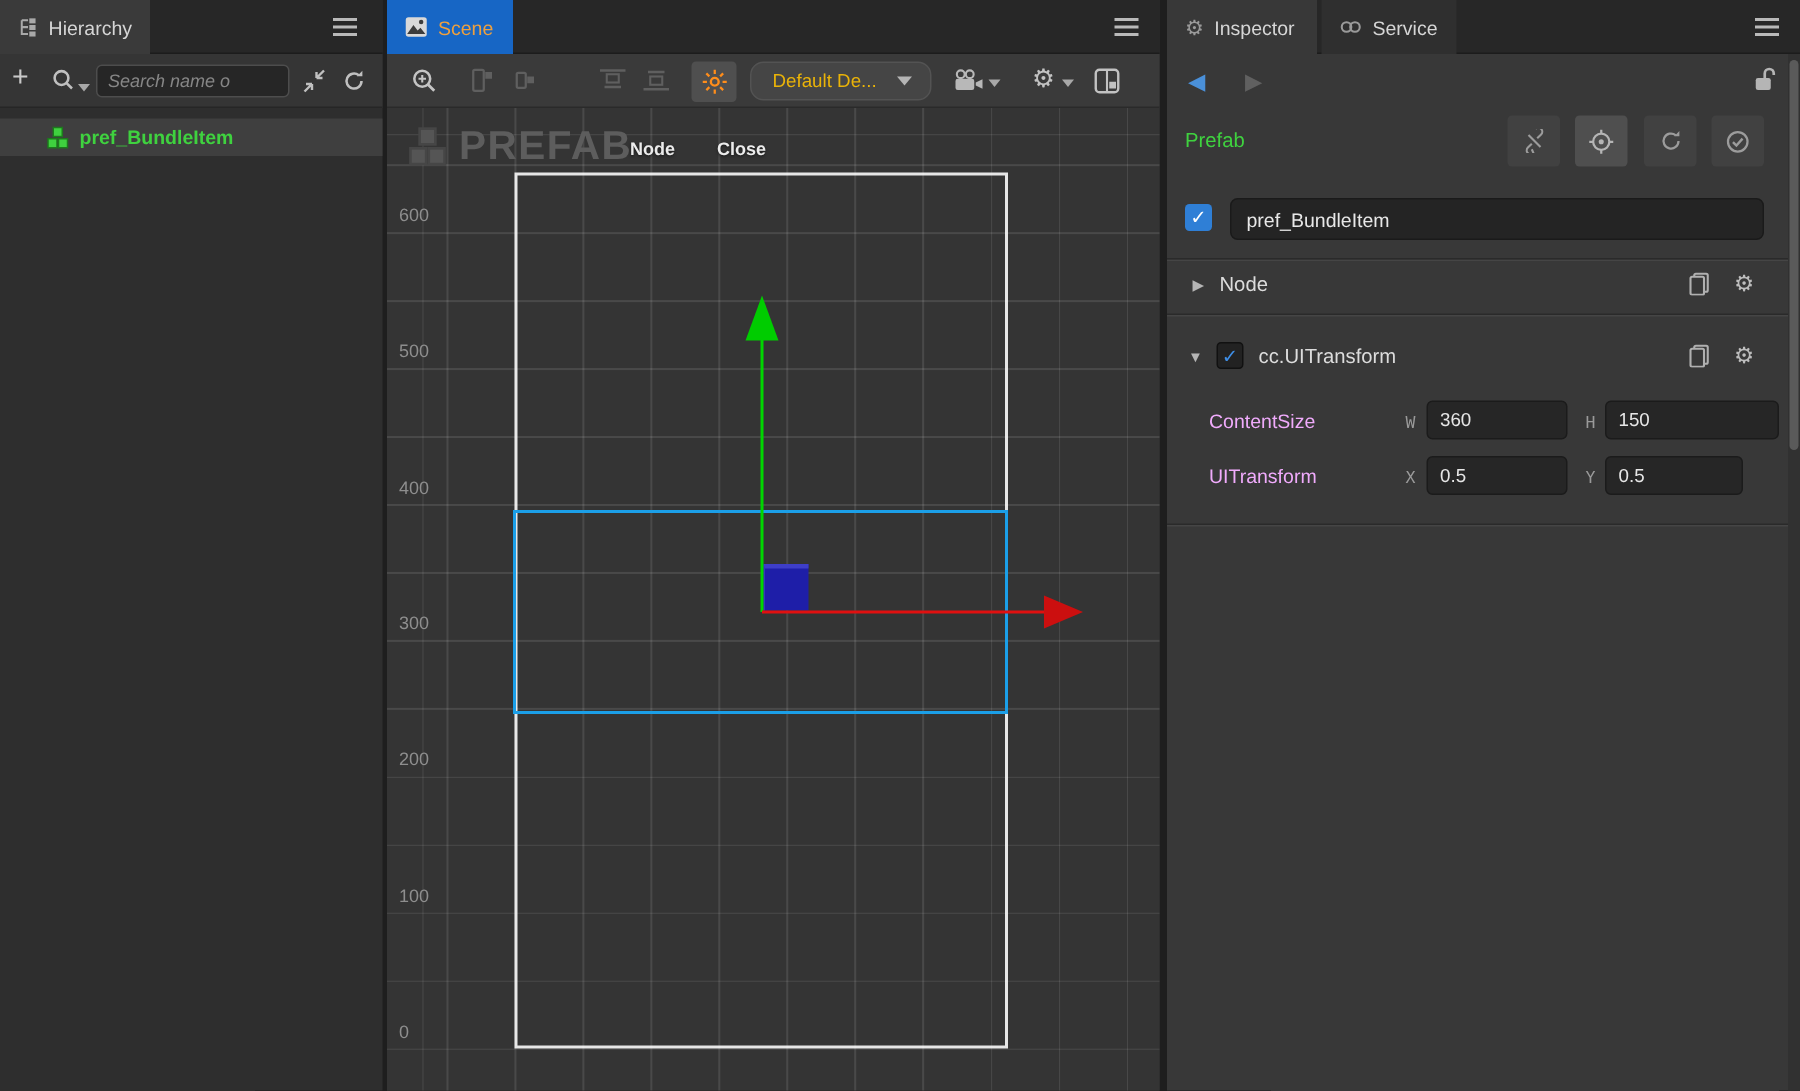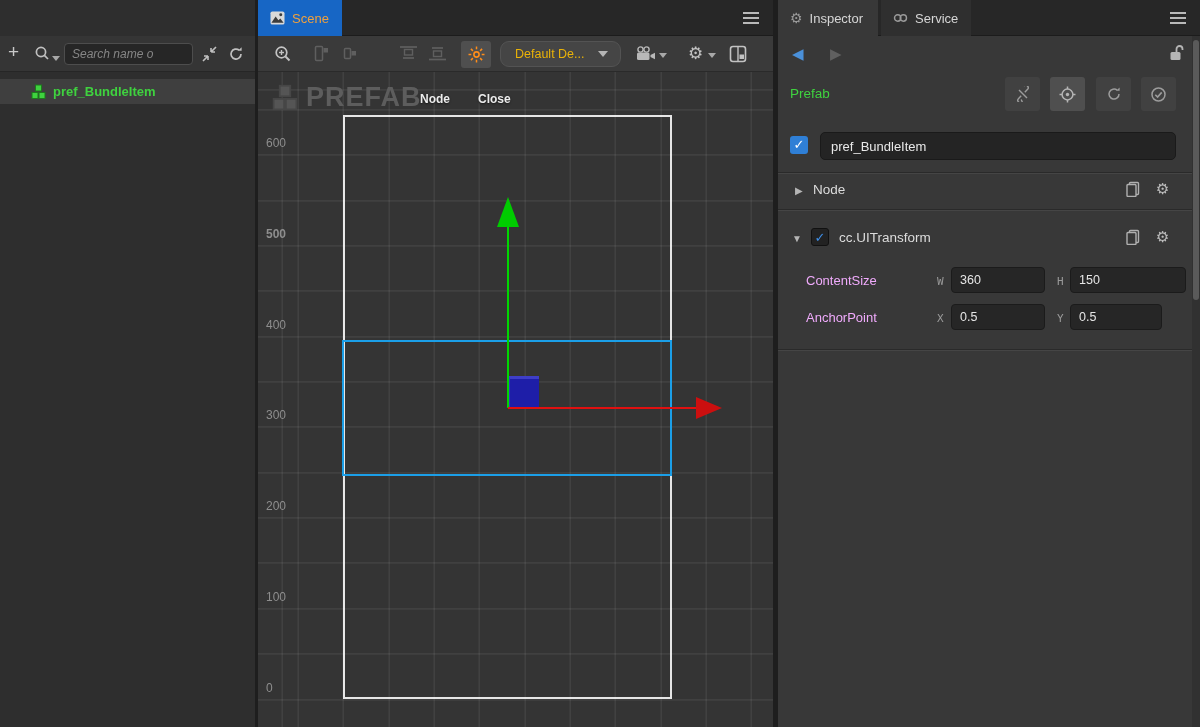--- a/index.html
+++ b/index.html
@@ -87,20 +87,36 @@
     color:#e6e6e6; font-size:12.5px; padding:0 8px; outline:none; font-family:"Liberation Sans",sans-serif; }
   .add-comp { position:absolute; left:133px; top:368px; width:145px; height:27px; background:#525252; border:none;
     border-radius:3px; color:#efefef; font-size:12.5px; cursor:pointer; font-family:"Liberation Sans",sans-serif; }
   .scrollbar { position:absolute; right:0; top:36px; width:8px; height:691px; background:#313131; }
   .scroll-thumb { position:absolute; right:1px; top:4px; width:6px; height:260px; background:#5a5a5a; border-radius:3px; cursor:pointer; }
 </style>
 </head>
 <body>
 
 <div id="hierarchy" class="panel">
+  <div class="tabbar">
+    <div class="tab tab-active">
+      <svg width="15" height="15" viewBox="0 0 16 16">
+        <path d="M3 2 h5 M3 2 v11 h5 M3 7.5 h5" stroke="#a9a9a9" stroke-width="1.6" fill="none"></path>
+        <rect x="9" y="0.5" width="5" height="4" fill="#a9a9a9"></rect>
+        <rect x="9" y="5.8" width="5" height="4" fill="#a9a9a9"></rect>
+        <rect x="9" y="11" width="5" height="4" fill="#a9a9a9"></rect>
+      </svg>
+      <span class="tlabel">Hierarchy</span>
+    </div>
+    <div class="hamburger" style="left:222px; top:12px;">
+        <span></span>
+        <span></span>
+        <span></span>
+      </div>
+  </div>
 
   <div class="toolbar">
     <div class="plus-btn">+</div>
     <svg class="abs" style="left:34px; top:9px;" width="17" height="17" viewBox="0 0 17 17">
       <circle cx="7" cy="7" r="4.6" stroke="#c0c0c0" stroke-width="1.7" fill="none"></circle>
       <line x1="10.4" y1="10.4" x2="14" y2="14" stroke="#c0c0c0" stroke-width="1.7"></line>
     </svg>
     <div class="mini-caret abs" style="left:52px; top:20px;"></div>
     <input class="search-box" type="text" placeholder="Search name o" style="">
     <svg class="abs" style="left:201px; top:10px;" width="17" height="16" viewBox="0 0 17 16">
@@ -195,21 +211,21 @@
     <div class="mini-caret abs" style="left:450px; top:17px;"></div>
     <svg class="tool-ico" style="left:471px;" width="18" height="18" viewBox="0 0 18 18">
       <rect x="1.5" y="1.5" width="15" height="15" rx="2.5" stroke="#c2c2c2" stroke-width="1.6" fill="none"></rect>
       <line x1="9" y1="2" x2="9" y2="16" stroke="#c2c2c2" stroke-width="1.4"></line>
       <rect x="10.5" y="9.5" width="4.5" height="4.5" fill="#c2c2c2"></rect>
     </svg>
   </div>
 
   <div id="viewport">
     <span class="ruler-num" style="top:64px;">600</span>
-    <span class="ruler-num" style="top:155px;font-weight:bold;">500</span>
+    <span class="ruler-num" style="top:155px;">500</span>
     <span class="ruler-num" style="top:246px;">400</span>
     <span class="ruler-num" style="top:336px;">300</span>
     <span class="ruler-num" style="top:427px;">200</span>
     <span class="ruler-num" style="top:518px;">100</span>
     <span class="ruler-num" style="top:609px;">0</span>
 
     <div class="design-rect"></div>
     <div class="node-rect"></div>
     <div class="anchor-handle"></div>
     <div class="axis-y-line"></div>
@@ -315,21 +331,21 @@
     <rect x="2" y="3.5" width="9" height="12" rx="1" fill="#383838" stroke="#b0b0b0" stroke-width="1.4"></rect>
   </svg>
   <div class="row-gear" style="left:378px; top:228px;">⚙</div>
 
   <span class="prop-label" style="top:273px;">ContentSize</span>
   <span class="axis-letter" style="left:159px; top:275px;">W</span>
   <input class="prop-input" style="left: 173px; top: 267px; width: 94px;" type="text" value="360">
   <span class="axis-letter" style="left:279px; top:275px;">H</span>
   <input class="prop-input" style="left: 292px; top: 267px; width: 116px;" type="text" value="150">
 
-  <span class="prop-label" style="top:310px;">AnchorPoint</span>
+  <span class="prop-label" style="top:310px;">UITransform</span>
   <span class="axis-letter" style="left:159px; top:312px;">X</span>
   <input class="prop-input" style="left: 173px; top: 304px; width: 94px;" type="text" value="0.5">
   <span class="axis-letter" style="left:279px; top:312px;">Y</span>
   <input class="prop-input" style="left: 292px; top: 304px; width: 92px;" type="text" value="0.5">
 
   <div class="divider" style="top:349px;"></div>
 
   <div class="scrollbar">
     <div class="scroll-thumb"></div>
   </div>

